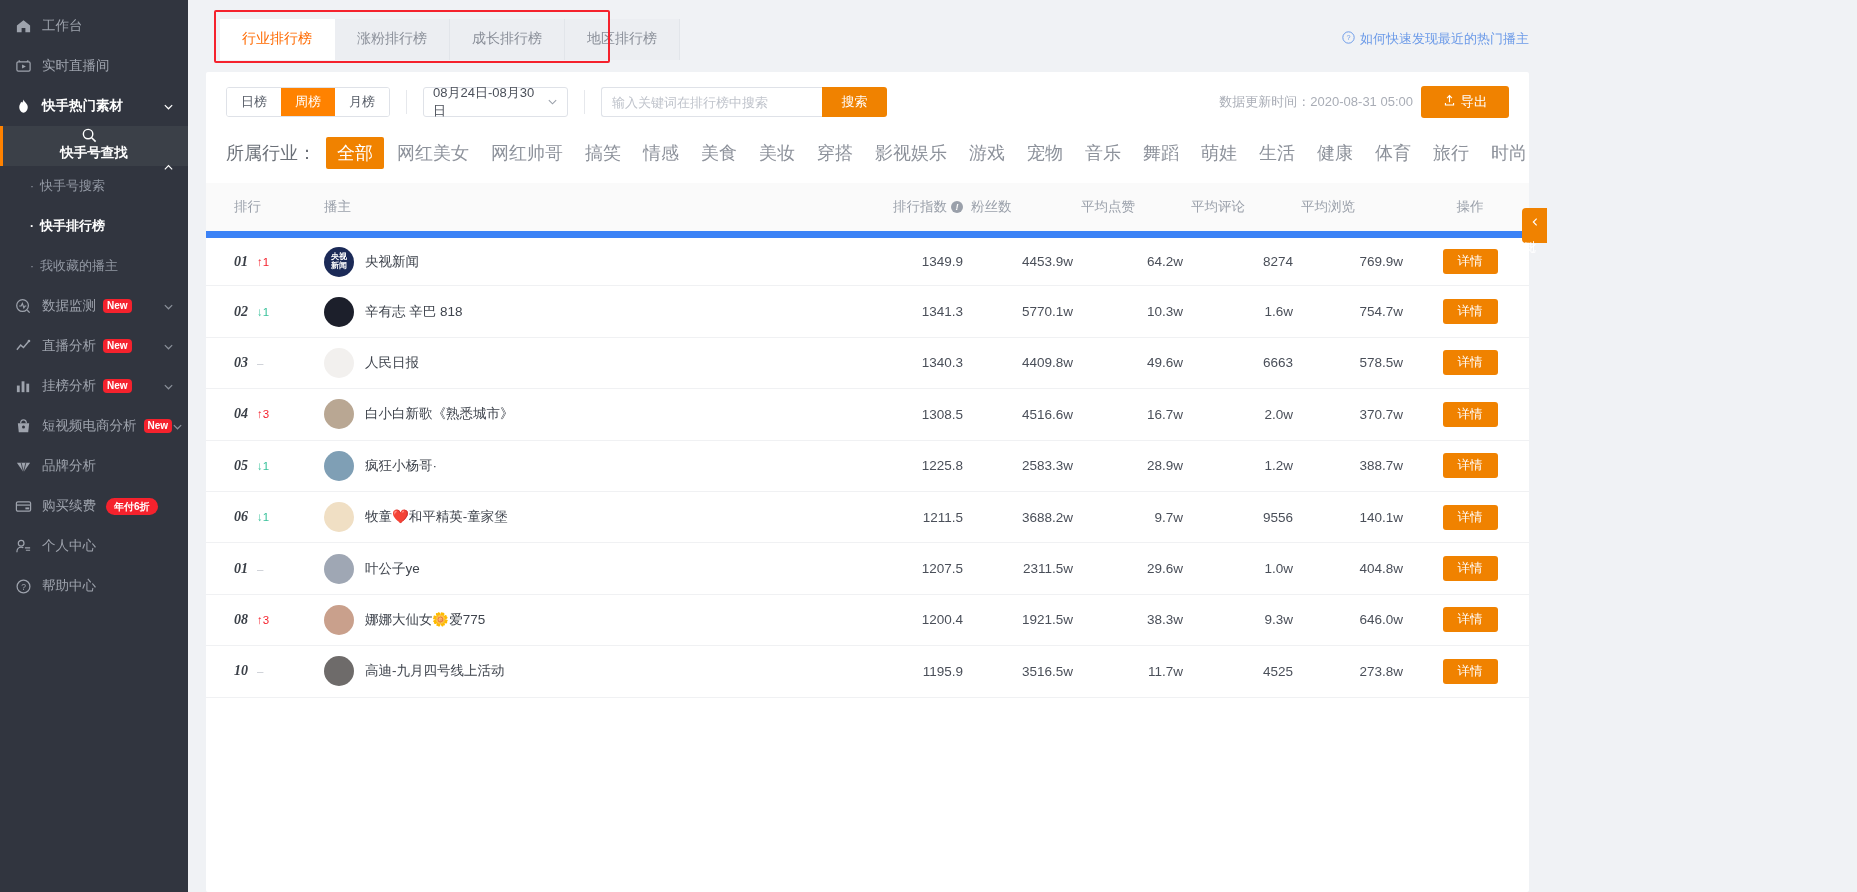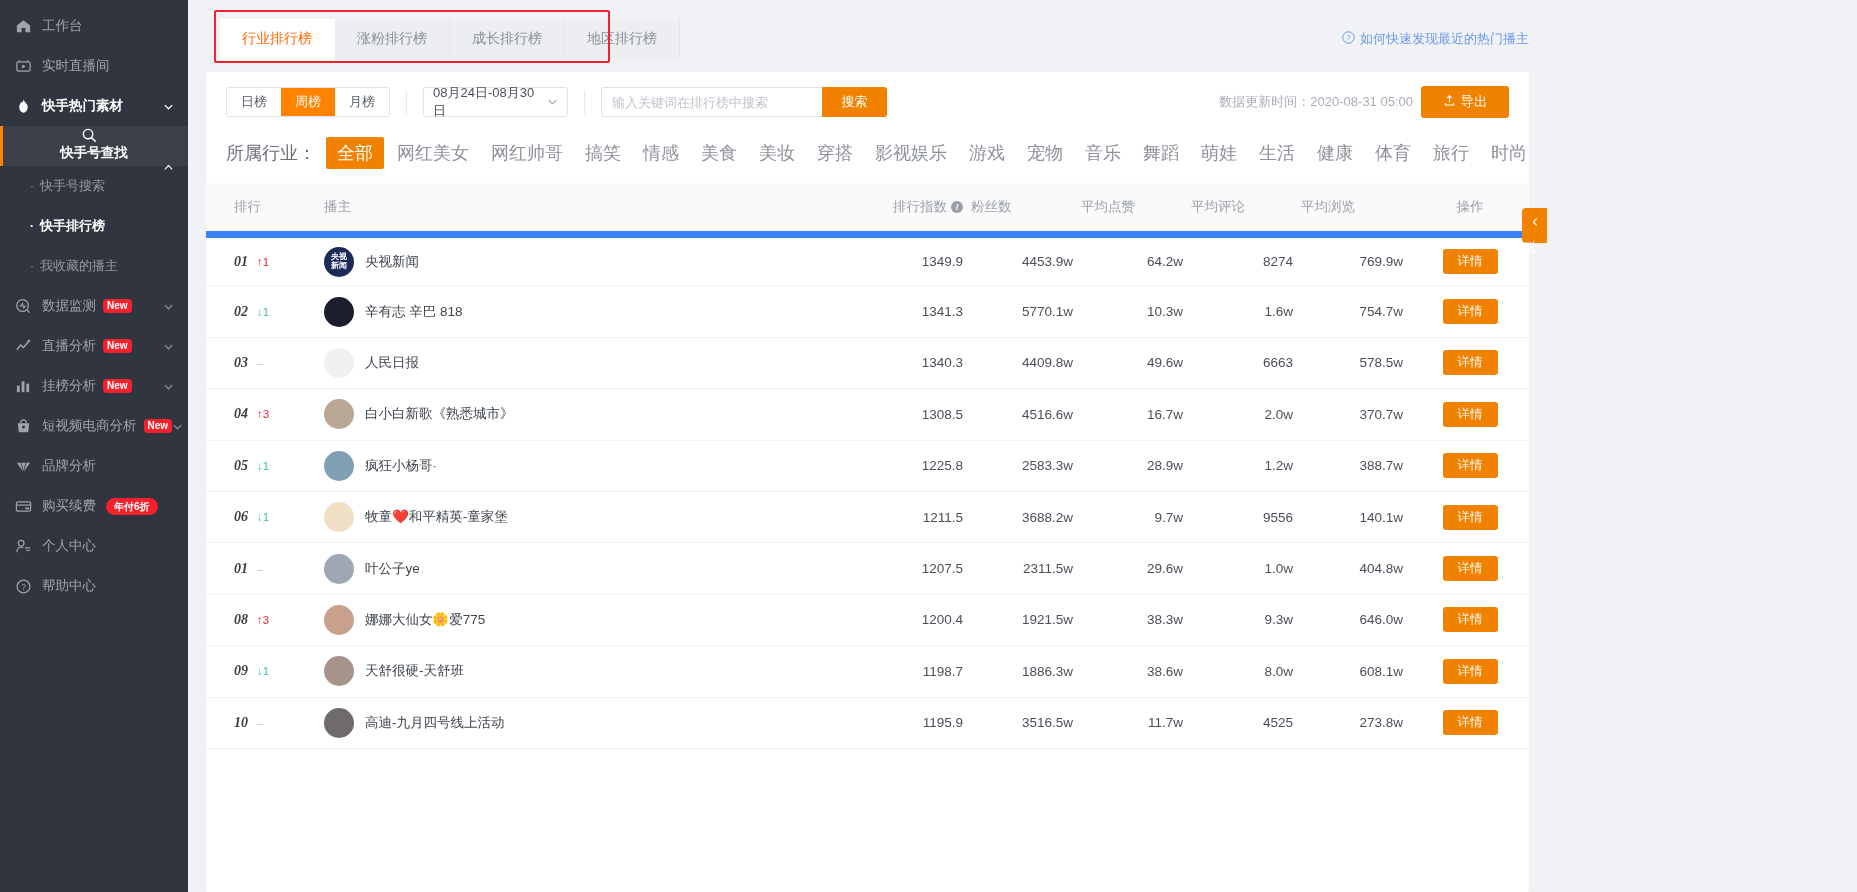--- a/index.html
+++ b/index.html
@@ -635,35 +635,20 @@
                 </div>
               </td>
               <td class="c-idx">1200.4</td>
               <td class="c-num">1921.5w</td>
               <td class="c-num">38.3w</td>
               <td class="c-num">9.3w</td>
               <td class="c-num">646.0w</td>
               <td class="c-act"><button class="detail-btn">详情</button></td>
             </tr>
             <tr>
-              <td class="c-rank"><span class="rank-no">09</span><span class="delta down">↓1</span></td>
-              <td class="c-host">
-                <div class="hostcell">
-                  <span class="avatar" style="background:#a8938a"></span>
-                  <span class="hostname">天舒很硬-天舒班</span>
-                </div>
-              </td>
-              <td class="c-idx">1198.7</td>
-              <td class="c-num">1886.3w</td>
-              <td class="c-num">38.6w</td>
-              <td class="c-num">8.0w</td>
-              <td class="c-num">608.1w</td>
-              <td class="c-act"><button class="detail-btn">详情</button></td>
-            </tr>
-            <tr>
               <td class="c-rank"><span class="rank-no">10</span><span class="delta flat">–</span></td>
               <td class="c-host">
                 <div class="hostcell">
                   <span class="avatar" style="background:#6e6b6a"></span>
                   <span class="hostname">高迪-九月四号线上活动</span>
                 </div>
               </td>
               <td class="c-idx">1195.9</td>
               <td class="c-num">3516.5w</td>
               <td class="c-num">11.7w</td>

